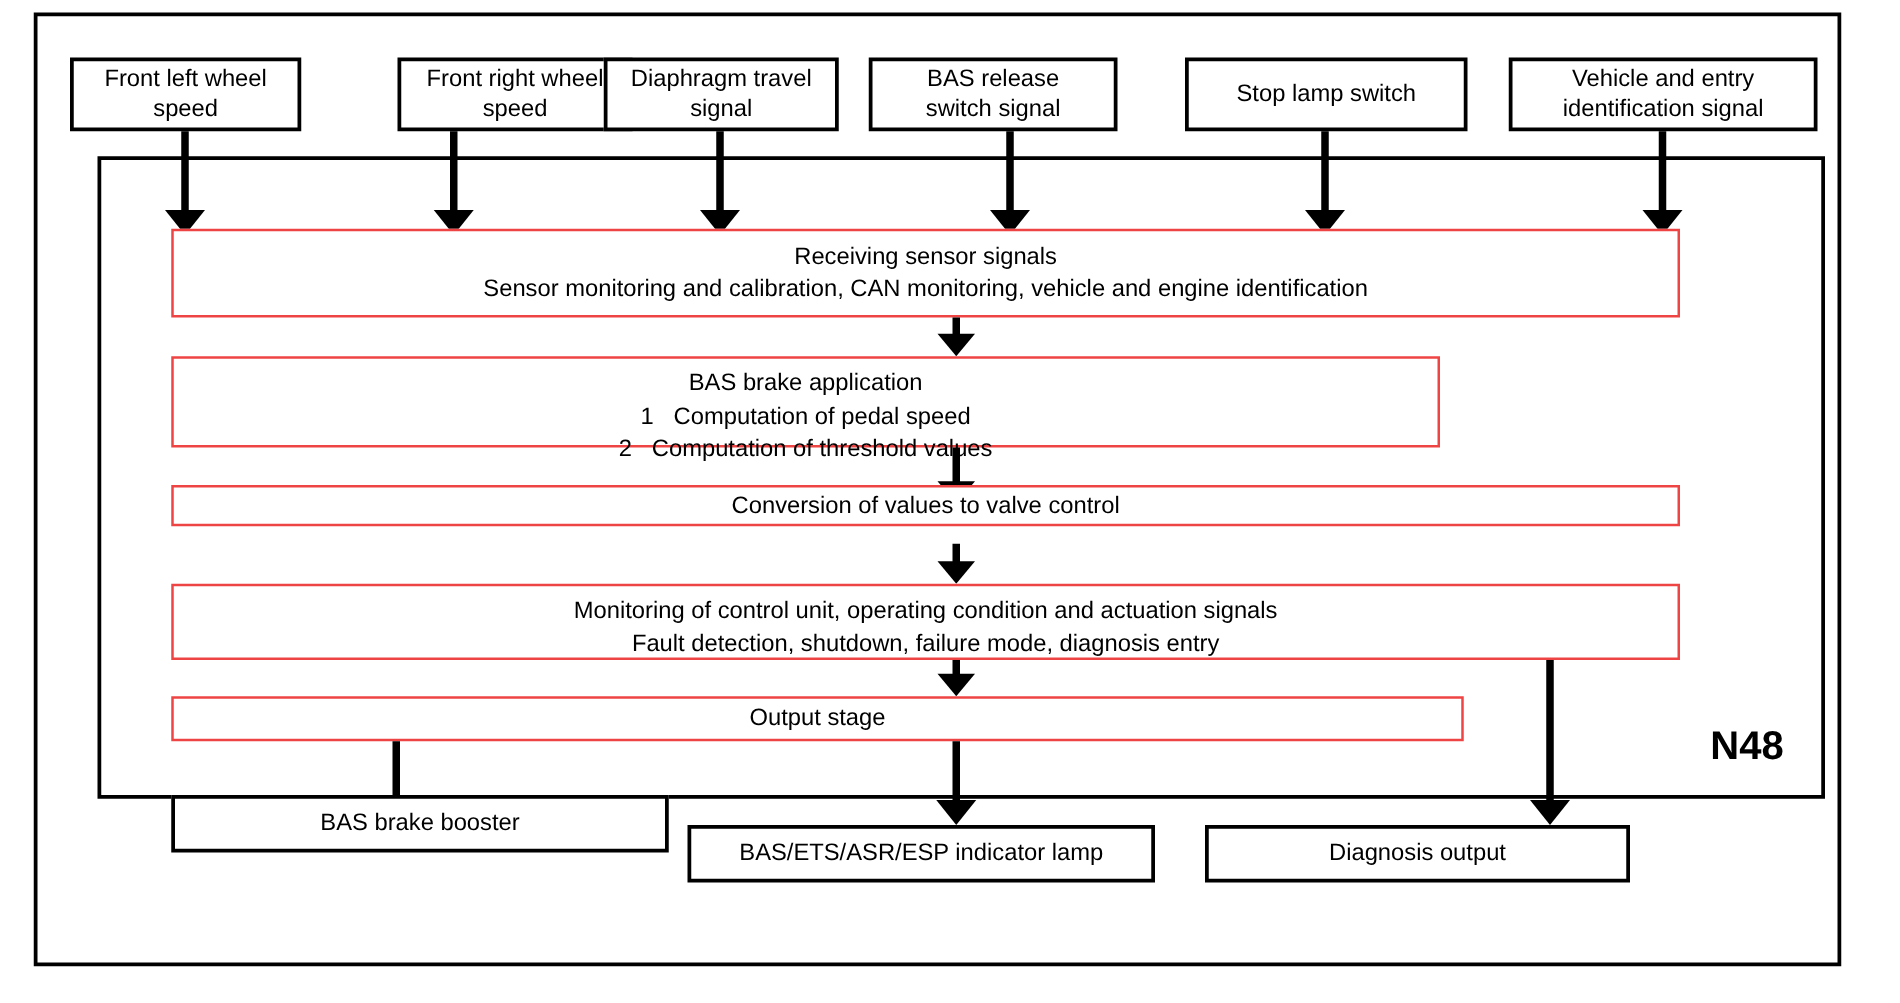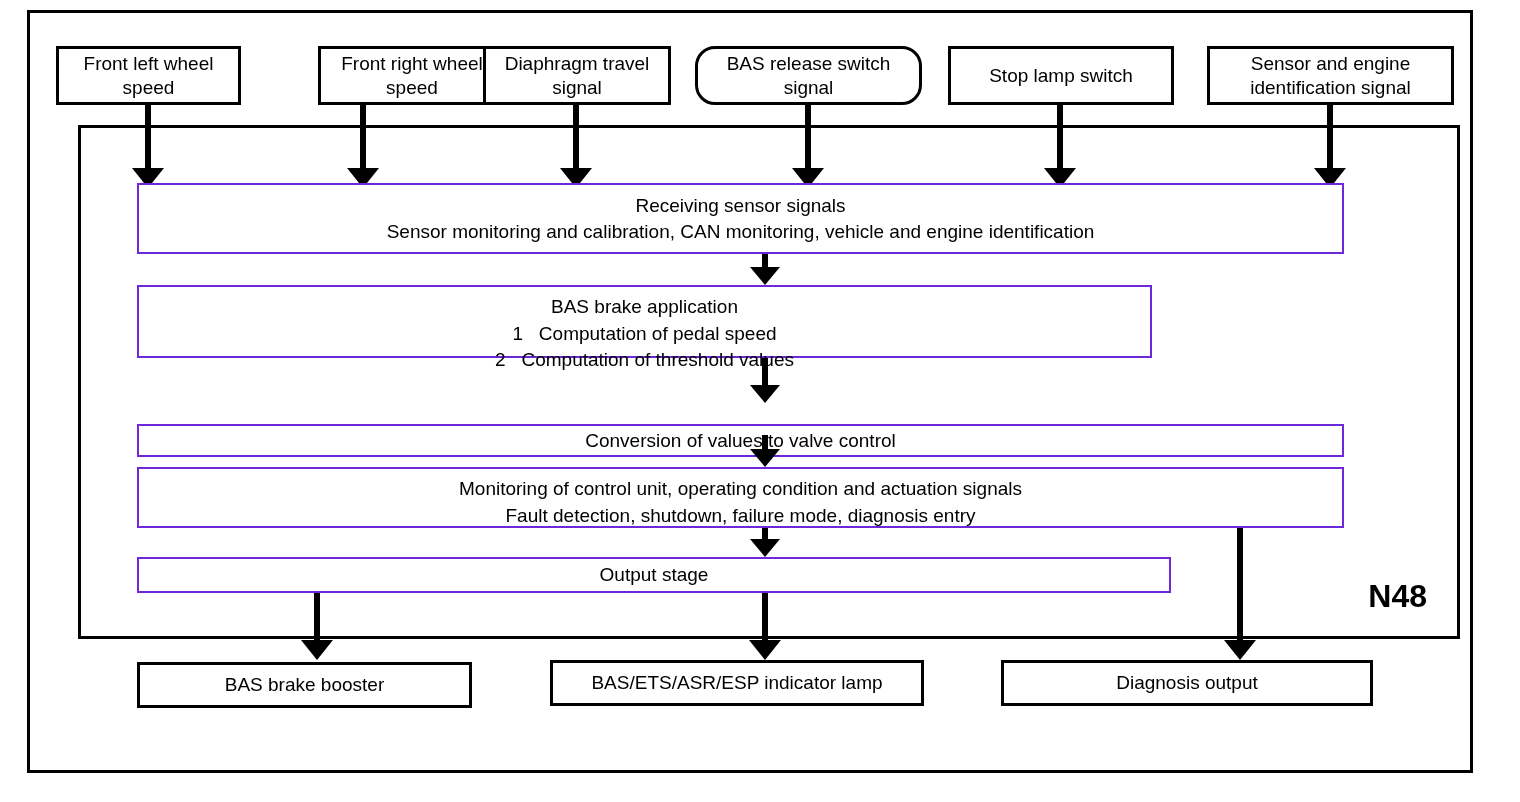--- a/index.html
+++ b/index.html
@@ -25,21 +25,21 @@
     display: flex;
     flex-direction: column;
     align-items: center;
     justify-content: center;
     text-align: center;
     font-size: 19px;
     line-height: 24px;
   }
   .pbox {
     position: absolute;
-    border: 2px solid #6d28d9;
+    border: 2px solid #ef4444;
     background: #ffffff;
     display: flex;
     flex-direction: column;
     align-items: center;
     justify-content: center;
     text-align: center;
     font-size: 19px;
     line-height: 26px;
   }
   .pbox.overflowing {
@@ -84,28 +84,28 @@
 
   <div class="box" style="left:56px;  top:46px; width:185px; height:59px; padding:0 14px;">
     <span class="line-wrap" style="white-space:normal;">Front left wheel speed</span>
   </div>
   <div class="box" style="left:270px; top:46px; width:188px; height:59px; padding:0 14px;margin-left:48px;">
     <span>Front right wheel speed</span>
   </div>
   <div class="box" style="left:483px; top:46px; width:188px; height:59px; padding:0 14px;">
     <span>Diaphragm travel signal</span>
   </div>
-  <div class="box" style="left:695px; top:46px; width:227px; height:59px; padding:0 16px;border-radius:20px;">
+  <div class="box" style="left:695px; top:46px; width:199px; height:59px; padding:0 16px;">
     <span>BAS release switch signal</span>
   </div>
   <div class="box" style="left:948px; top:46px; width:226px; height:59px; padding:0 16px;">
     <span>Stop lamp switch</span>
   </div>
   <div class="box" style="left:1207px; top:46px; width:247px; height:59px; padding:0 10px;">
-    <span>Sensor and engine identification signal</span>
+    <span>Vehicle and entry identification signal</span>
   </div>
 
   <div class="shaft" style="left:145px;  top:105px; height:64px;"></div>
   <div class="head" style="left:132px;  top:168px;"></div>
   <div class="shaft" style="left:360px;  top:105px; height:64px;"></div>
   <div class="head" style="left:347px;  top:168px;"></div>
   <div class="shaft" style="left:573px;  top:105px; height:64px;"></div>
   <div class="head" style="left:560px;  top:168px;"></div>
   <div class="shaft" style="left:805px;  top:105px; height:64px;"></div>
   <div class="head" style="left:792px;  top:168px;"></div>
@@ -124,21 +124,21 @@
 
   <div class="pbox overflowing" style="left:137px; top:285px; width:1015px; height:73px; padding-top:7px; line-height:26.5px;">
     <div class="line">BAS brake application</div>
     <div class="line">1   Computation of pedal speed</div>
     <div class="line">2   Computation of threshold values</div>
   </div>
 
   <div class="shaft" style="left:762px; top:358px; height:28px;"></div>
   <div class="head small" style="left:750px; top:385px;"></div>
 
-  <div class="pbox" style="left:137px; top:424px; width:1207px; height:33px;">
+  <div class="pbox" style="left:137px; top:388px; width:1207px; height:33px;">
     <div class="line">Conversion of values to valve control</div>
   </div>
 
   <div class="shaft" style="left:762px; top:435px; height:15px;"></div>
   <div class="head small" style="left:750px; top:449px;"></div>
 
   <div class="pbox overflowing" style="left:137px; top:467px; width:1207px; height:61px; padding-top:6px; line-height:27px;">
     <div class="line">Monitoring of control unit, operating condition and actuation signals</div>
     <div class="line">Fault detection, shutdown, failure mode, diagnosis entry</div>
   </div>
@@ -152,23 +152,23 @@
 
   <div class="unit-label" style="left:1325px; top:578px; width:102px;">N48</div>
 
   <div class="shaft" style="left:314px;  top:593px; height:47px;"></div>
   <div class="head" style="left:301px;  top:640px;"></div>
   <div class="shaft" style="left:762px;  top:593px; height:47px;"></div>
   <div class="head" style="left:749px;  top:640px;"></div>
   <div class="shaft" style="left:1237px; top:528px; height:112px;"></div>
   <div class="head" style="left:1224px; top:640px;"></div>
 
-  <div class="box" style="left:137px; top:662px; width:335px; height:46px;">
+  <div class="box" style="left:137px; top:636px; width:398px; height:46px;">
     <span>BAS brake booster</span>
   </div>
   <div class="box" style="left:550px; top:660px; width:374px; height:46px;">
     <span>BAS/ETS/ASR/ESP indicator lamp</span>
   </div>
-  <div class="box" style="left:1001px; top:660px; width:372px; height:46px;">
+  <div class="box" style="left:964px; top:660px; width:340px; height:46px;">
     <span>Diagnosis output</span>
   </div>
 
 </div>
 
 </body></html>

